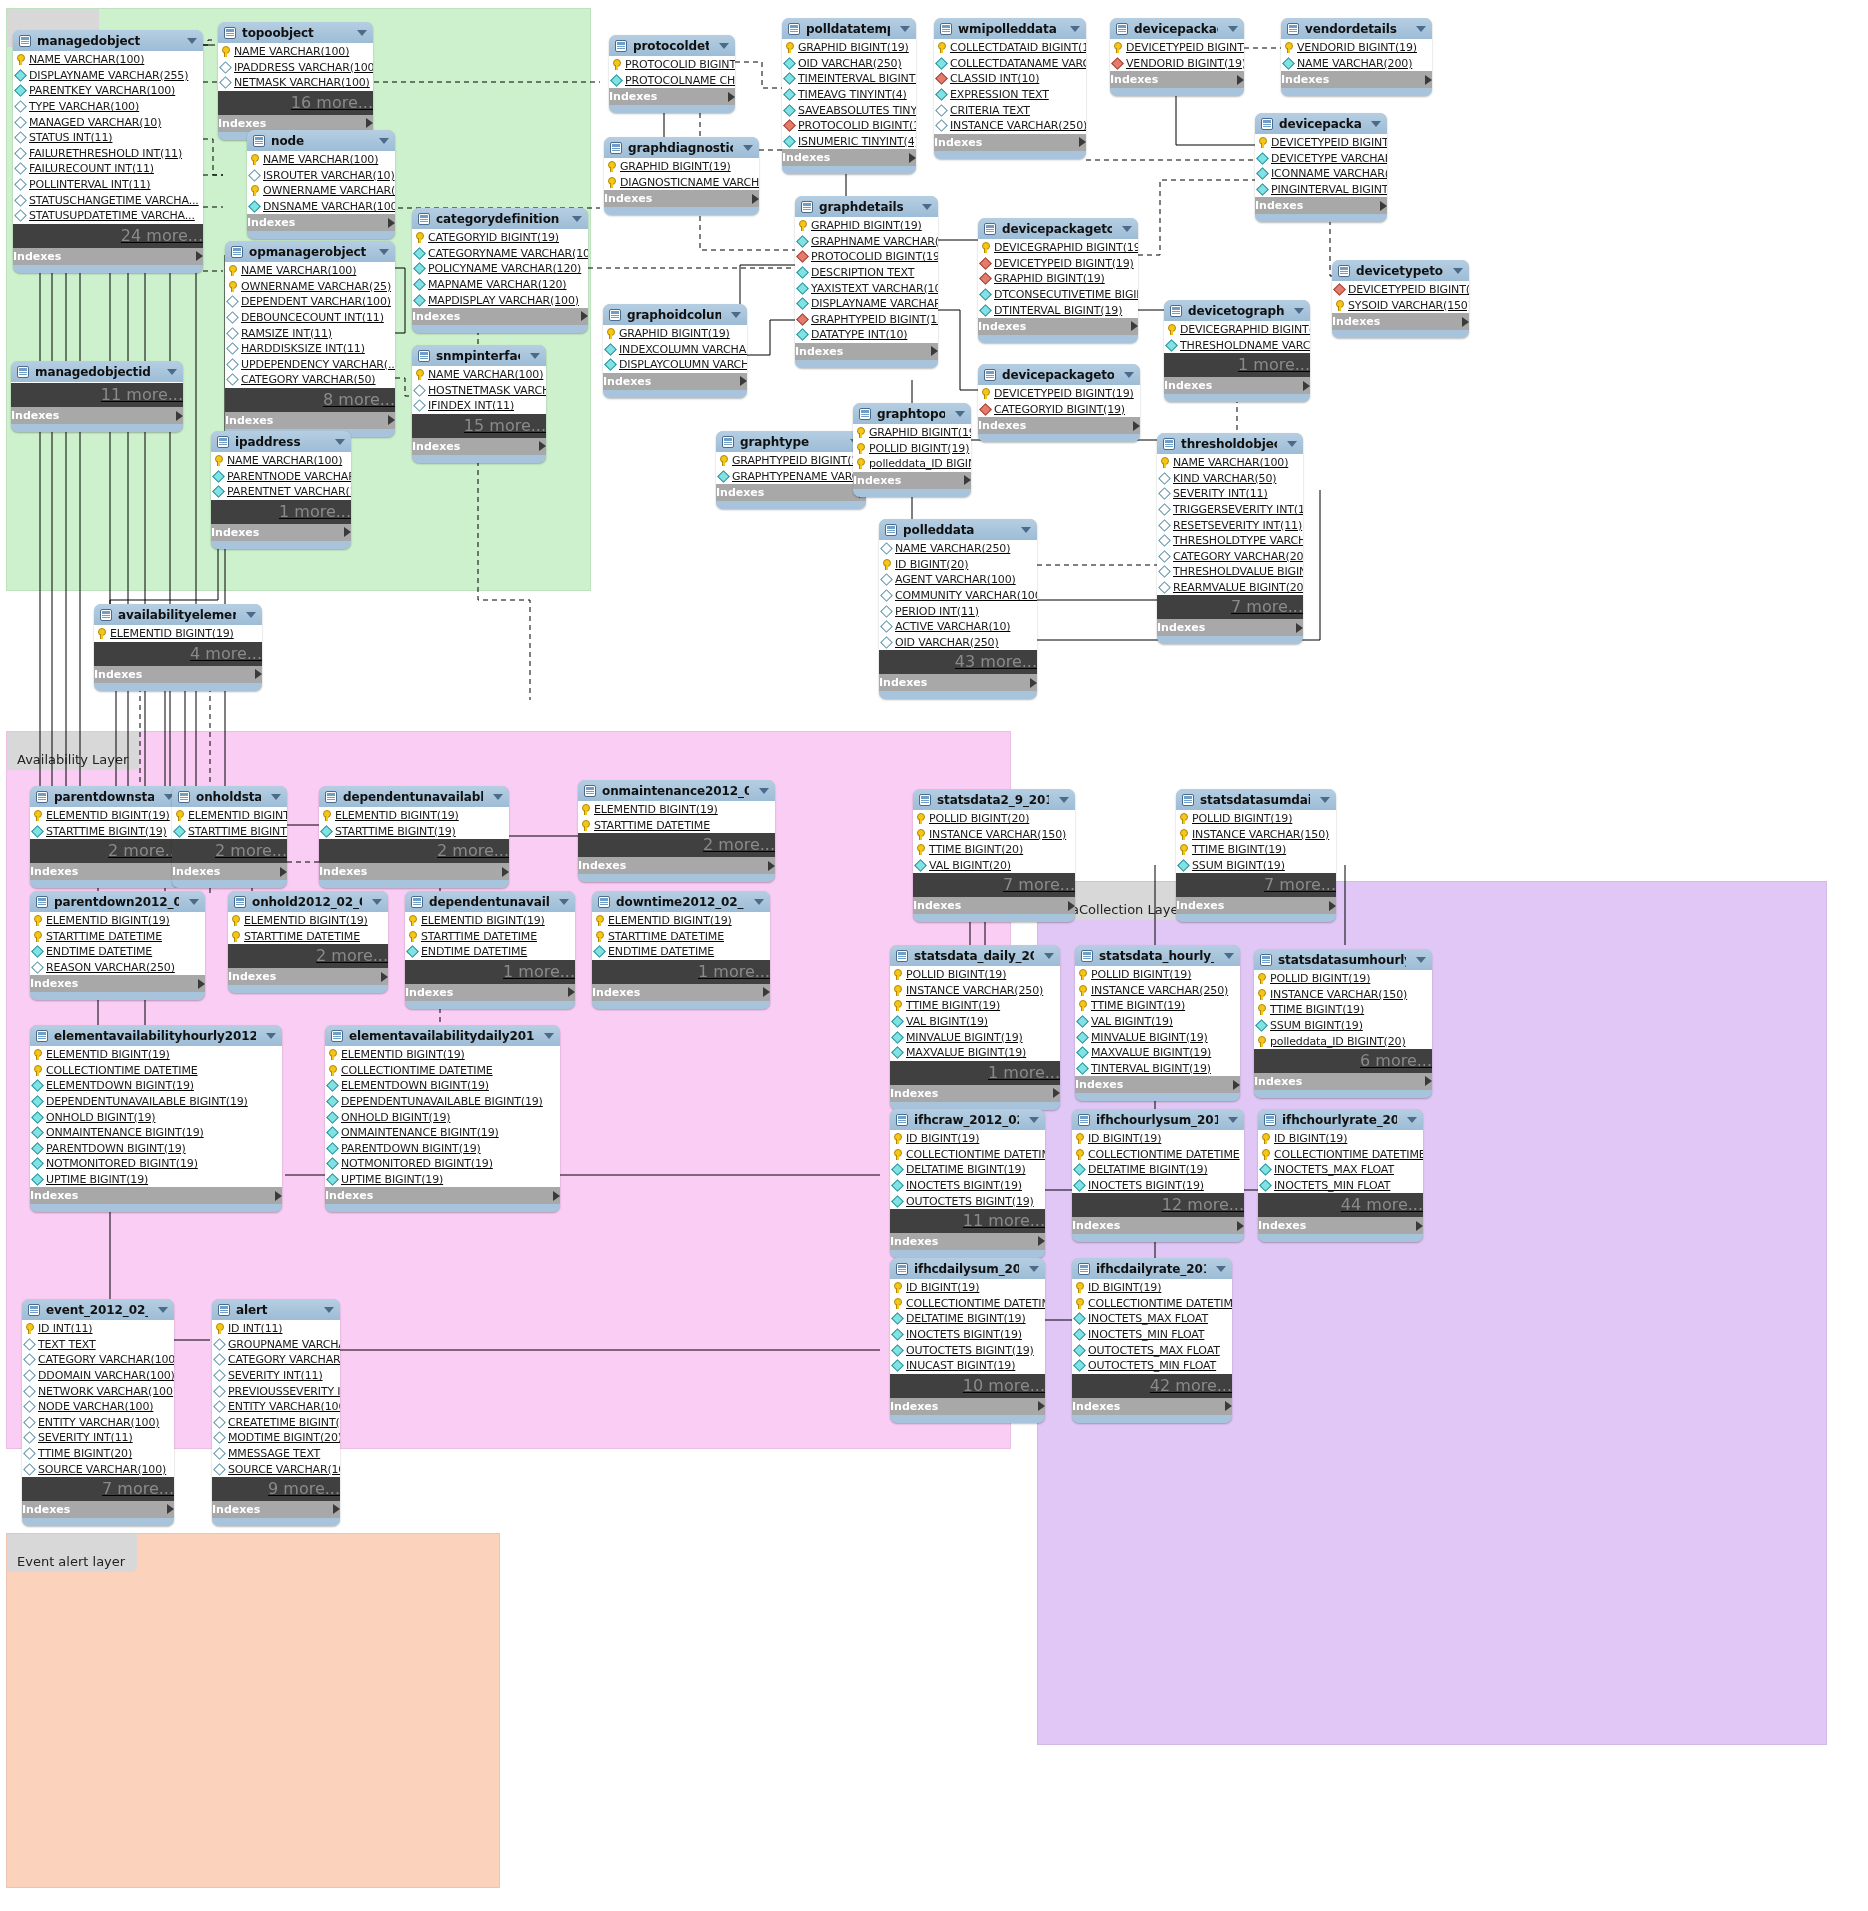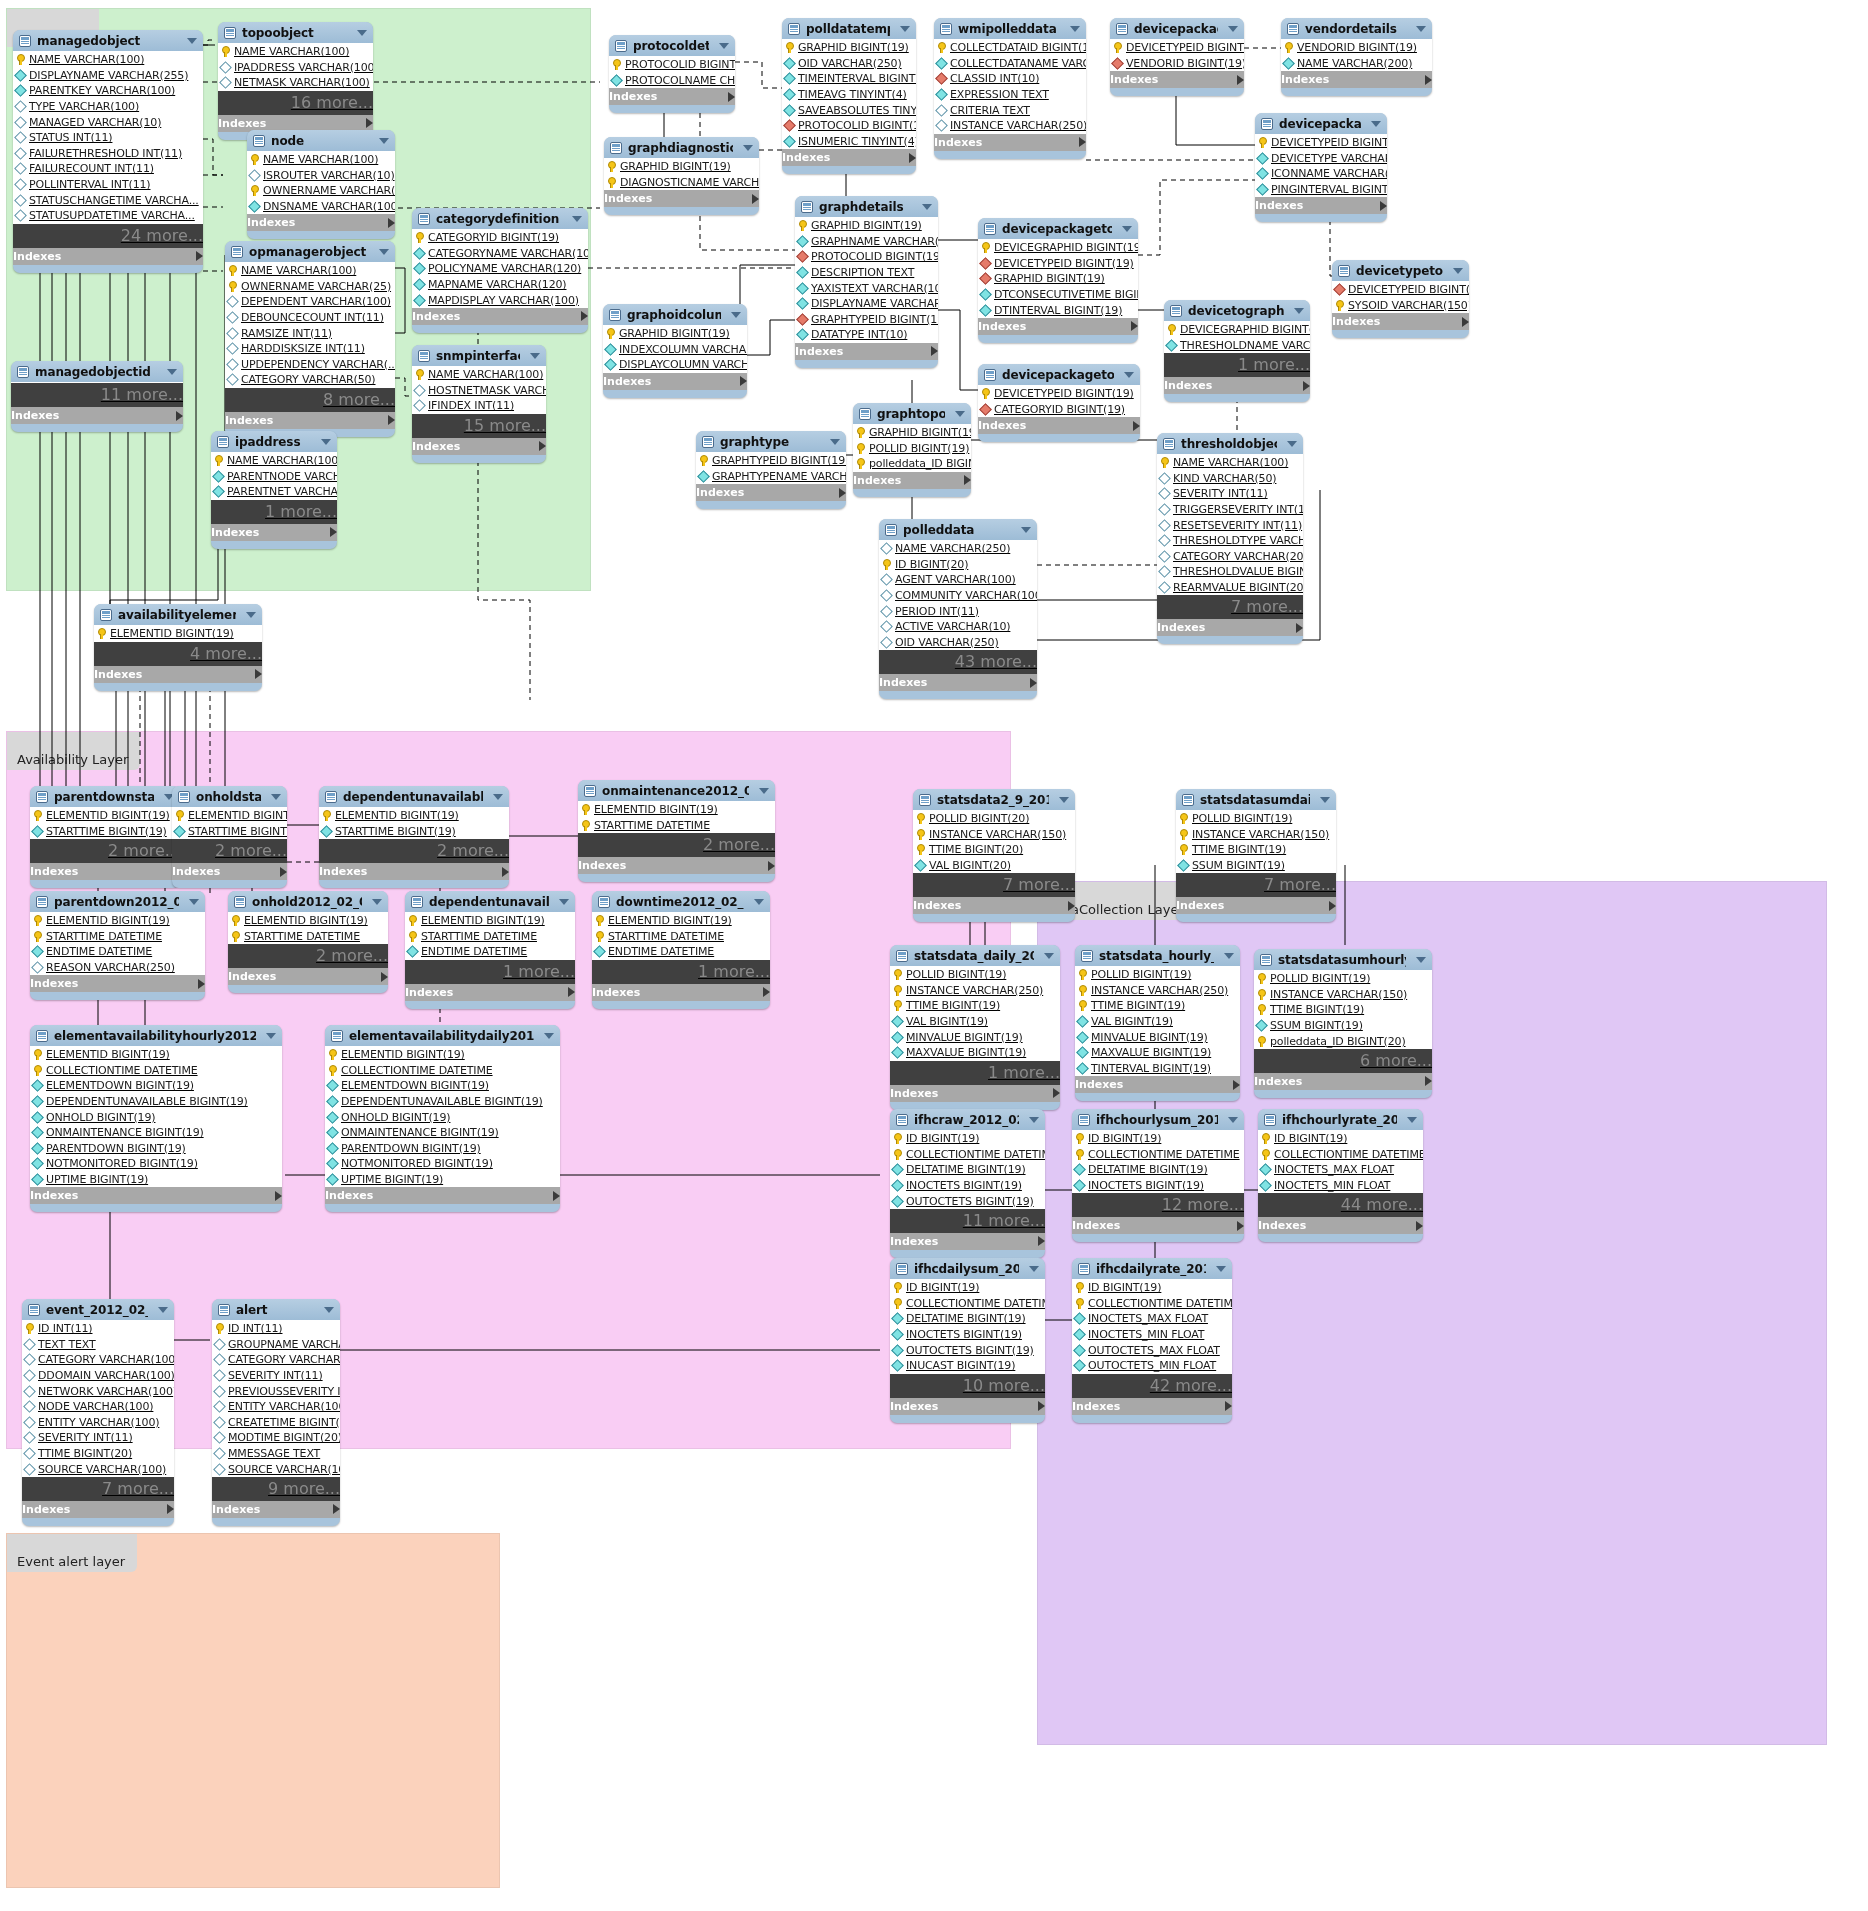--- a/index.html
+++ b/index.html
@@ -490,21 +490,21 @@
           <span class="k-nl"></span>
           <span>IFINDEX INT(11)</span>
         </div>
         <div class="more">15 more...</div>
       </div>
       <div class="idx">
         <span>Indexes</span>
         <span class="tri"></span>
       </div>
     </div>
-    <div class="tbl" style="left: 211px; top: 431px; width: 126px;">
+    <div class="tbl" style="left: 211px; top: 431px; width: 140px;">
       <div class="tbl-head">
         <span class="tbl-ico"></span>
         <span class="tbl-title">ipaddress</span>
         <span class="caret"></span>
       </div>
       <div class="tbl-body">
         <div class="col">
           <span class="k-pk"></span>
           <span>NAME VARCHAR(100)</span>
         </div>
@@ -597,21 +597,21 @@
         <div class="col">
           <span class="k-nn"></span>
           <span>DISPLAYCOLUMN VARCHAR(200)</span>
         </div>
       </div>
       <div class="idx">
         <span>Indexes</span>
         <span class="tri"></span>
       </div>
     </div>
-    <div class="tbl" style="left: 696px; top: 431px; width: 150px;">
+    <div class="tbl" style="left: 716px; top: 431px; width: 150px;">
       <div class="tbl-head">
         <span class="tbl-ico"></span>
         <span class="tbl-title">graphtype</span>
         <span class="caret"></span>
       </div>
       <div class="tbl-body">
         <div class="col">
           <span class="k-pk"></span>
           <span>GRAPHTYPEID BIGINT(19)</span>
         </div>

